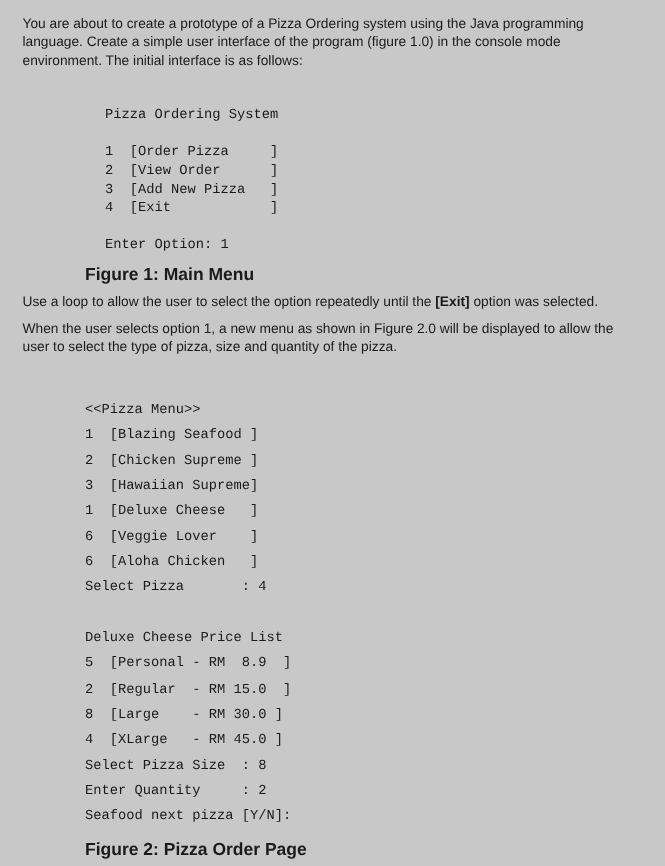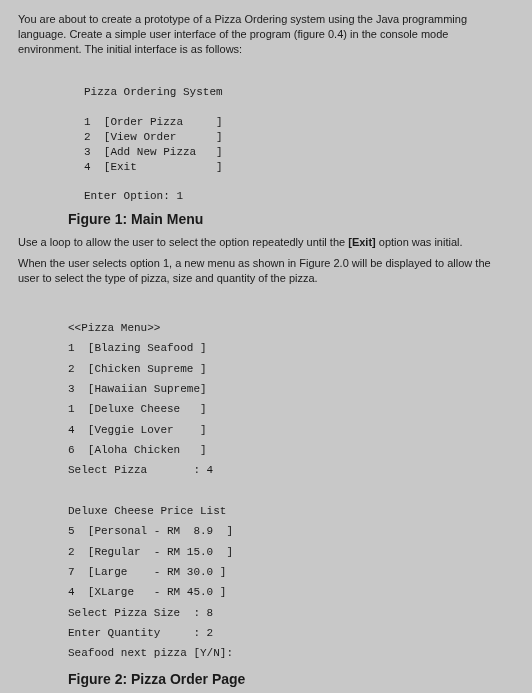--- a/index.html
+++ b/index.html
@@ -35,58 +35,58 @@
       margin-top: 6px;
       margin-bottom: 6px;
     }
     .para { margin: 6px 0; }
     .bold { font-weight: bold; }
     .gap { height: 6px; }
   </style>
 </head>
 <body>
 
-<p class="intro">You are about to create a prototype of a Pizza Ordering system using the Java programming language. Create a simple user interface of the program (figure 0.4) in the console mode environment. The initial interface is as follows:</p>
+<p class="intro">You are about to create a prototype of a Pizza Ordering system using the Java programming language. Create a simple user interface of the program (figure 1.0) in the console mode environment. The initial interface is as follows:</p>
 
 <div class="gap"></div>
 
 <div class="mono">
 <span>Pizza Ordering System</span>
 
 <span>1  [Order Pizza     ]</span>
 <span>2  [View Order      ]</span>
 <span>3  [Add New Pizza   ]</span>
 <span>4  [Exit            ]</span>
 
 <span>Enter Option: 1</span>
 </div>
 
 <div class="caption">Figure 1: Main Menu</div>
 
 <p class="para">
-  <span>Use a loop to allow the user to select the option repeatedly until the </span><span class="bold">[Exit]</span><span> option was initial.</span>
+  <span>Use a loop to allow the user to select the option repeatedly until the </span><span class="bold">[Exit]</span><span> option was selected.</span>
 </p>
 
 <p class="para">When the user selects option 1, a new menu as shown in Figure 2.0 will be displayed to allow the user to select the type of pizza, size and quantity of the pizza.</p>
 
 <div class="gap"></div>
 
 <div class="mono2">
 <span>&lt;&lt;Pizza Menu&gt;&gt;</span>
 <span>1  [Blazing Seafood ]</span>
 <span>2  [Chicken Supreme ]</span>
 <span>3  [Hawaiian Supreme]</span>
 <span>1  [Deluxe Cheese   ]</span>
-<span>4  [Veggie Lover    ]</span>
+<span>6  [Veggie Lover    ]</span>
 <span>6  [Aloha Chicken   ]</span>
 <span>Select Pizza       : 4</span>
 
 <span>Deluxe Cheese Price List</span>
 <span>5  [Personal - RM  8.9  ]</span>
 <span>2  [Regular  - RM 15.0  ]</span>
-<span>7  [Large    - RM 30.0 ]</span>
+<span>8  [Large    - RM 30.0 ]</span>
 <span>4  [XLarge   - RM 45.0 ]</span>
 <span>Select Pizza Size  : 8</span>
 <span>Enter Quantity     : 2</span>
 <span>Seafood next pizza [Y/N]:</span>
 </div>
 
 <div class="caption">Figure 2: Pizza Order Page</div>
 
 </body></html>

